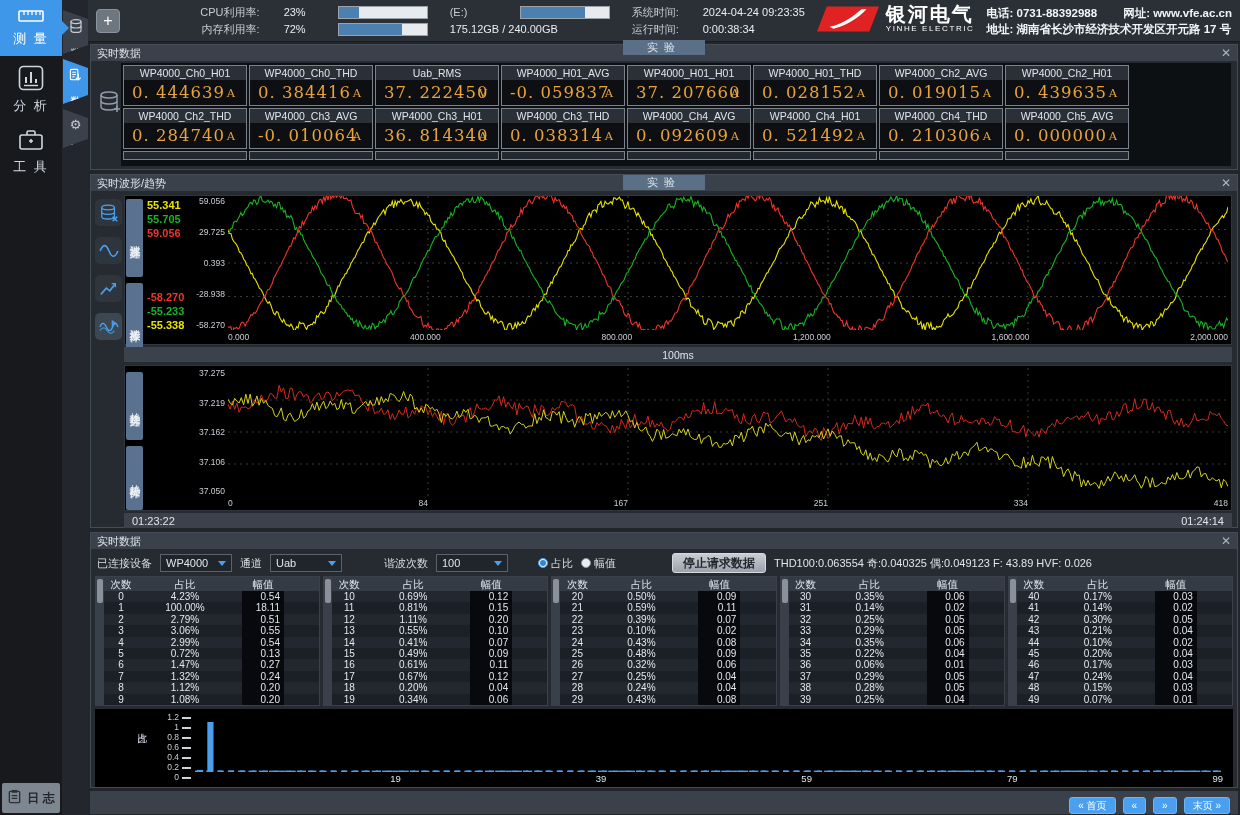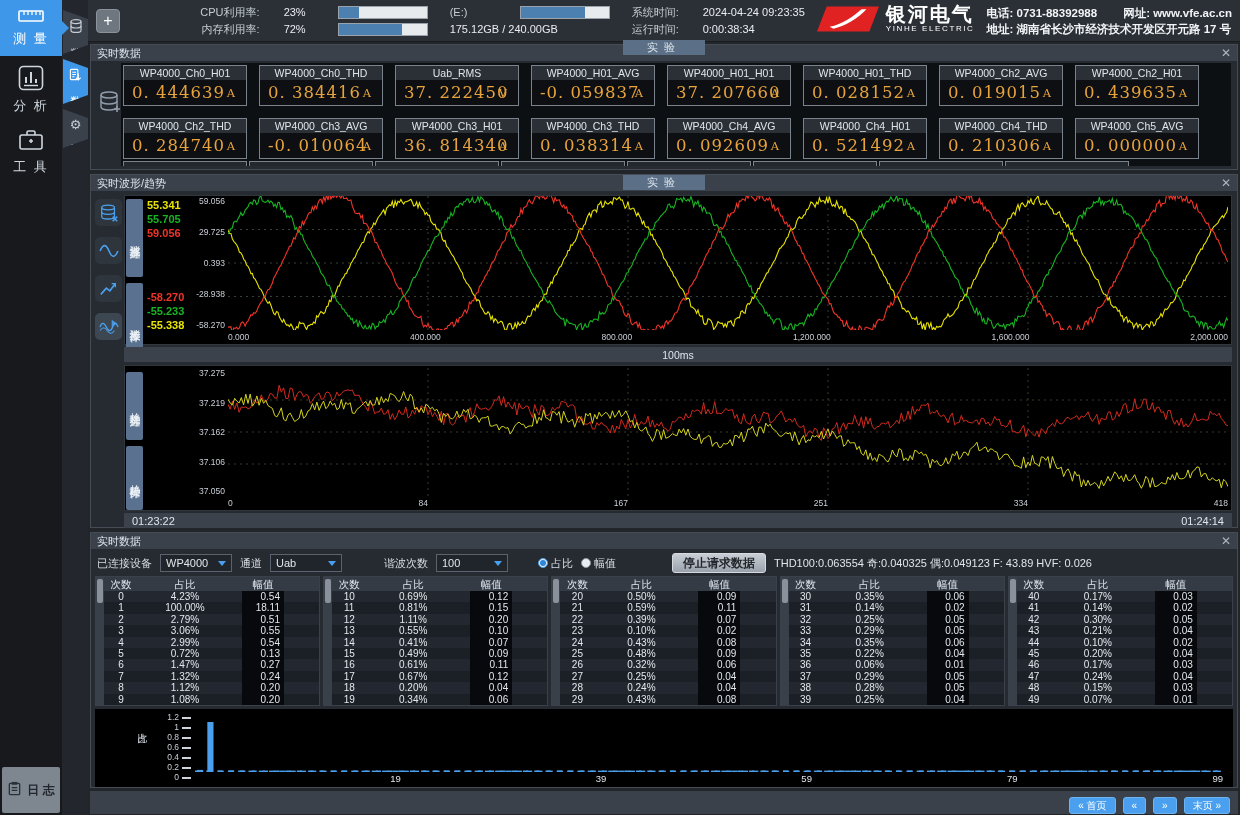--- a/index.html
+++ b/index.html
@@ -5,21 +5,21 @@
   html,body{margin:0;padding:0}
   body{width:1240px;height:815px;background:#22262b;font-family:"Liberation Sans","DejaVu Sans",sans-serif;color:#d6dce4;overflow:hidden;position:relative}
   #app{position:absolute;inset:0}
   
   #sidebar{position:absolute;left:0;top:0;width:62px;height:815px;background:#17191d;z-index:6}
   .side-item{height:56px;display:flex;flex-direction:column;align-items:center;justify-content:center;gap:3px;color:#cfd6de;font-size:13px;cursor:pointer}
   .side-item .lbl{letter-spacing:2px}
   .side-item.active{background:#3f97ea;color:#fff;position:relative}
   .side-item.active::after{content:"";position:absolute;right:-7px;top:50%;margin-top:-7px;border-left:7px solid #3f97ea;border-top:7px solid transparent;border-bottom:7px solid transparent}
   .side-item+.side-item{margin-top:6px}
-  #log-btn{position:absolute;left:2px;bottom:2px;width:58px;height:46px;background:#7e868f;display:flex;align-items:center;justify-content:center;gap:5px;color:#23272d;font-size:12px;font-weight:bold;border-radius:2px;cursor:pointer}
+  #log-btn{position:absolute;left:2px;bottom:2px;width:58px;height:30px;background:#7e868f;display:flex;align-items:center;justify-content:center;gap:5px;color:#23272d;font-size:12px;font-weight:bold;border-radius:2px;cursor:pointer}
   
   #subtabs{position:absolute;left:62px;top:0;width:26px;height:815px;background:#23272d;z-index:5}
   .subtab{width:25px;margin:5px 0 5px 1px;padding:9px 0;background:#3a414b;color:#c6cdd6;display:flex;flex-direction:column;align-items:center;gap:4px;font-size:11px;cursor:pointer;clip-path:polygon(0 0,100% 9px,100% calc(100% - 9px),0 100%)}
   .subtab:first-child{margin-top:10px}
   .subtab .vtxt{writing-mode:vertical-lr;text-orientation:upright;letter-spacing:2px}
   .subtab.active{background:#3f97ea;color:#fff}
   .subtab .gear{font-size:13px;line-height:13px}
   
   #main{position:absolute;left:88px;top:0;right:0;bottom:0}
   #topbar{position:absolute;left:0;top:0;right:0;height:42px;background:#2b3036;border-bottom:1px solid #191c20;display:flex;align-items:center;padding:0 8px;box-sizing:border-box;gap:12px}
@@ -38,21 +38,21 @@
   
   .panel{position:absolute;left:2px;right:2px;background:#262b31;border:1px solid #454c56;box-sizing:border-box}
   .phead{height:16px;background:#3a414b;display:flex;align-items:center;padding:0 6px;font-size:11px;color:#dfe5ec;position:relative}
   .pclose{margin-left:auto;color:#aeb6c0;font-size:12px;line-height:12px;cursor:pointer}
   .exp-tab{position:absolute;top:40px;left:50%;transform:translateX(-50%);width:82px;height:15px;background:#5b7086;color:#dde4ec;font-size:11px;display:flex;align-items:center;justify-content:center;letter-spacing:6px;z-index:7;cursor:pointer}
   .exp-tab.in-head{top:0;z-index:3}
   
   #panel1{top:44px;height:126px}
   .p1-icon{position:absolute;left:6px;top:44px;width:27px;height:27px;color:#929dab}
   .tiles-wrap{position:absolute;left:30px;top:18px;right:6px;bottom:3px;background:#0d1013;padding:2px;overflow:hidden}
-  .tiles{display:grid;grid-template-columns:repeat(8,124px);grid-auto-rows:41px;gap:12px}
+  .tiles{display:grid;grid-template-columns:repeat(8,124px);grid-auto-rows:41px;gap:2px}
   .tile{background:#0d0f12;border:1px solid #7a828c;display:flex;flex-direction:column;box-sizing:border-box}
   .tile-name{height:14px;background:#2a3036;color:#dfe5ec;font-size:10.5px;text-align:center;line-height:14px;overflow:hidden}
   .tile-val{flex:1;display:flex;align-items:center;padding:0 8px;color:#e8a33d;font-family:"DejaVu Serif",serif;font-size:16.5px;letter-spacing:1px;position:relative}
   .tile-val .u{position:absolute;right:10px;font-size:11.5px}
   .sliver-row{display:grid;grid-template-columns:repeat(8,124px);gap:2px;margin-top:2px;height:9px}
   .sliver{background:#23282e;border:1px solid #7a828c;box-sizing:border-box}
   
   #panel2{top:174px;height:354px}
   .iconcol{position:absolute;left:3px;top:24px;width:29px}
   .icon-btn{width:27px;height:27px;background:#2e353d;border-radius:5px;margin:0 0 11px 1px;display:flex;align-items:center;justify-content:center;color:#4aa0ee;cursor:pointer}

